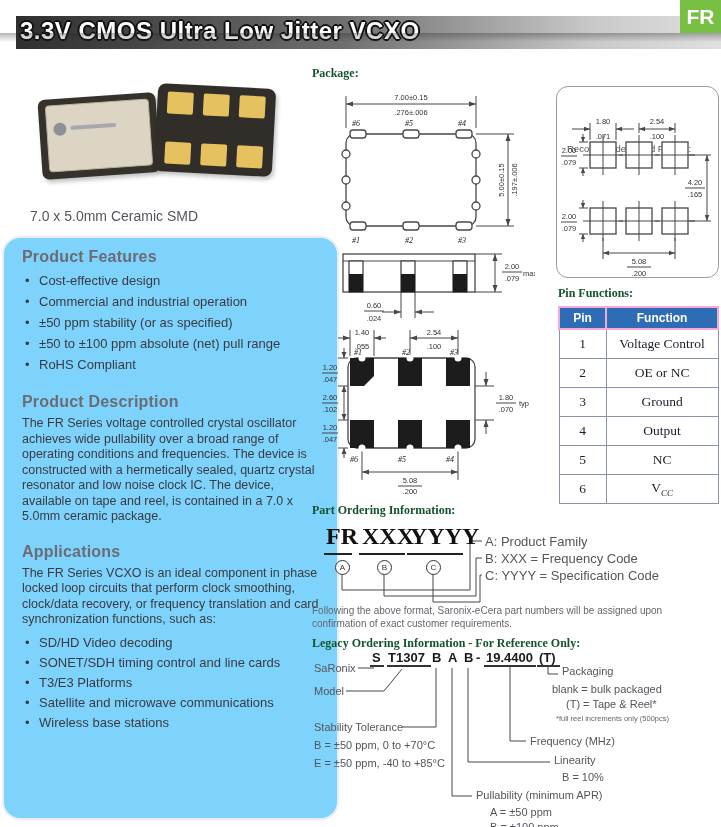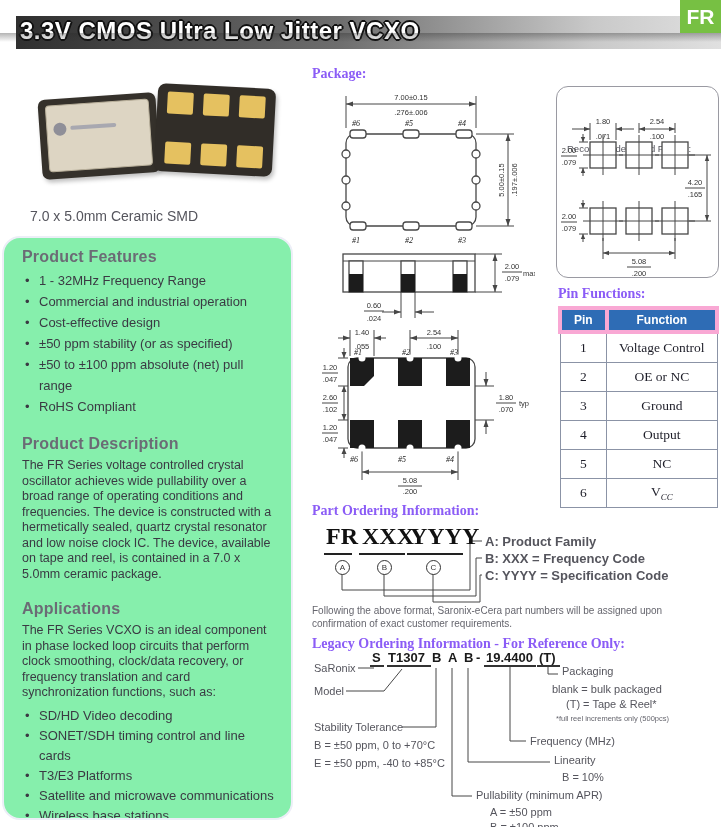--- a/index.html
+++ b/index.html
@@ -23,52 +23,52 @@
        border-radius:4px;border:1px solid #b9b09b;}
   .chip-top .logo{position:absolute;left:14px;top:24px;width:13px;height:13px;border-radius:50%;
        background:#8f8f98;}
   .chip-top .logo-line{position:absolute;left:31px;top:28px;width:46px;height:4px;background:#a8a8b0;border-radius:2px;}
   .chip-bot{position:absolute;left:118px;top:8px;width:118px;height:88px;background:#312d28;
        border-radius:8px;transform:rotate(3deg);box-shadow:2px 3px 4px rgba(0,0,0,.25);}
   .pad{position:absolute;width:26px;height:22px;background:#e5c160;border-radius:2px;}
   .caption{position:absolute;left:30px;top:208px;width:230px;text-align:left;
        font-size:14px;color:#55555d;}
   
-  .panel{position:absolute;left:2px;top:236px;width:291px;height:584px;background:#86efac;
+  .panel{position:absolute;left:2px;top:236px;width:337px;height:584px;background:#7dd3fc;
        border:2px solid #eceef7;border-radius:18px;box-sizing:border-box;
        padding:10px 14px 8px 18px;overflow:hidden;color:#3a3a43;}
   .panel h2{margin:0;font-size:16px;font-weight:600;color:#6b6b75;letter-spacing:.2px;}
   .panel ul{list-style:none;margin:4px 0 0;padding:0;}
   .panel li{position:relative;padding-left:17px;font-size:13px;line-height:21px;}
   .panel li::before{content:"•";position:absolute;left:3px;color:#3a3a43;}
   .panel p{margin:5px 0 0;font-size:12.5px;line-height:15.5px;}
   .gap20{margin-top:18px !important;}
   
   .blue-h{position:absolute;font-family:"Liberation Serif",serif;font-weight:bold;
-       font-size:14px;color:#8b5cf6;}
+       font-size:12px;color:#14532d;}
   
   .land{position:absolute;left:556px;top:86px;width:163px;height:192px;border:1.5px solid #9a9aa2;
        border-radius:12px;box-sizing:border-box;background:#fff;}
   .land-title{position:absolute;left:10px;top:8px;font-size:9.5px;color:#55555d;margin-top:48px;}
   
   .pintable{position:absolute;left:558px;top:306px;width:161px;border-collapse:collapse;}
   .pintable th{background:#2e6cb5;color:#fff;font-size:12px;font-weight:bold;
-       border:4px solid #f9a8d4;padding:3px 0;}
+       border:2px solid #f9a8d4;padding:3px 0;}
   .pintable td{border:1px solid #8b93a6;background:#fff;text-align:center;
        font-family:"Liberation Serif",serif;font-size:13.5px;color:#1d1d28;height:26px;}
   .pintable td.c1{width:46px;} .pintable td.c2{width:113px;}
   .pintable sub{font-size:9px;font-style:italic;}
   
   .order{position:absolute;left:310px;top:520px;width:411px;height:90px;}
   .code{position:absolute;font-family:"Liberation Serif",serif;font-weight:bold;
        font-size:24px;color:#111;top:3px;}
   .ubar{position:absolute;height:2px;background:#222;top:33px;}
   .circ{position:absolute;width:13px;height:13px;border:1px solid #333;border-radius:50%;
        top:40px;font-size:8px;color:#333;display:flex;align-items:center;justify-content:center;background:#fff;}
-  .legend{position:absolute;left:175px;font-size:13px;color:#55555d;font-weight:bold;}
+  .legend{position:absolute;left:175px;font-size:13px;color:#55555d;}
   .note{position:absolute;left:312px;top:604px;width:384px;font-size:10px;line-height:13px;color:#66666e;}
   
   .legacy{position:absolute;left:310px;top:650px;width:411px;height:177px;overflow:hidden;}
   .lc{position:absolute;top:0;font-size:13px;font-weight:bold;color:#1a1a1a;}
   .lu{position:absolute;top:15px;height:1.5px;background:#333;}
   .ll{position:absolute;font-size:11px;color:#55555d;white-space:nowrap;}
   .ll-sm{position:absolute;font-size:7.5px;color:#66666e;white-space:nowrap;}
   
   .dwg{position:absolute;}
   .dl{stroke:#474747;stroke-width:1;fill:none;}
@@ -102,23 +102,22 @@
       <div class="pad" style="left:10px;top:58px"></div>
       <div class="pad" style="left:46px;top:58px"></div>
       <div class="pad" style="left:82px;top:58px"></div>
     </div>
   </div>
   <div class="caption">7.0 x 5.0mm Ceramic SMD</div>
 
   <div class="panel">
     <h2>Product Features</h2>
     <ul>
-      <li><span>1 - 32MHz Frequency Range</span></li>
+      <li><span>Cost-effective design</span></li>
       <li><span>Commercial and industrial operation</span></li>
-      <li><span>Cost-effective design</span></li>
       <li><span>±50 ppm stability (or as specified)</span></li>
       <li><span>±50  to ±100 ppm absolute (net) pull range</span></li>
       <li><span>RoHS Compliant</span></li>
     </ul>
     <h2 class="gap20">Product Description</h2>
     <p>The FR Series voltage controlled crystal oscillator achieves wide pullability over a broad range of operating conditions and frequencies.  The device is constructed with a hermetically sealed, quartz crystal resonator and low noise clock IC.  The device, available on tape and reel, is contained in a 7.0 x 5.0mm ceramic package.</p>
     <h2 class="gap20">Applications</h2>
     <p>The FR Series VCXO is an ideal component in phase locked loop circuits that perform clock smoothing, clock/data recovery, or frequency translation and card synchronization functions, such as:</p>
     <ul style="margin-top:5px;">
       <li style="line-height:20px"><span>SD/HD Video decoding</span></li>

